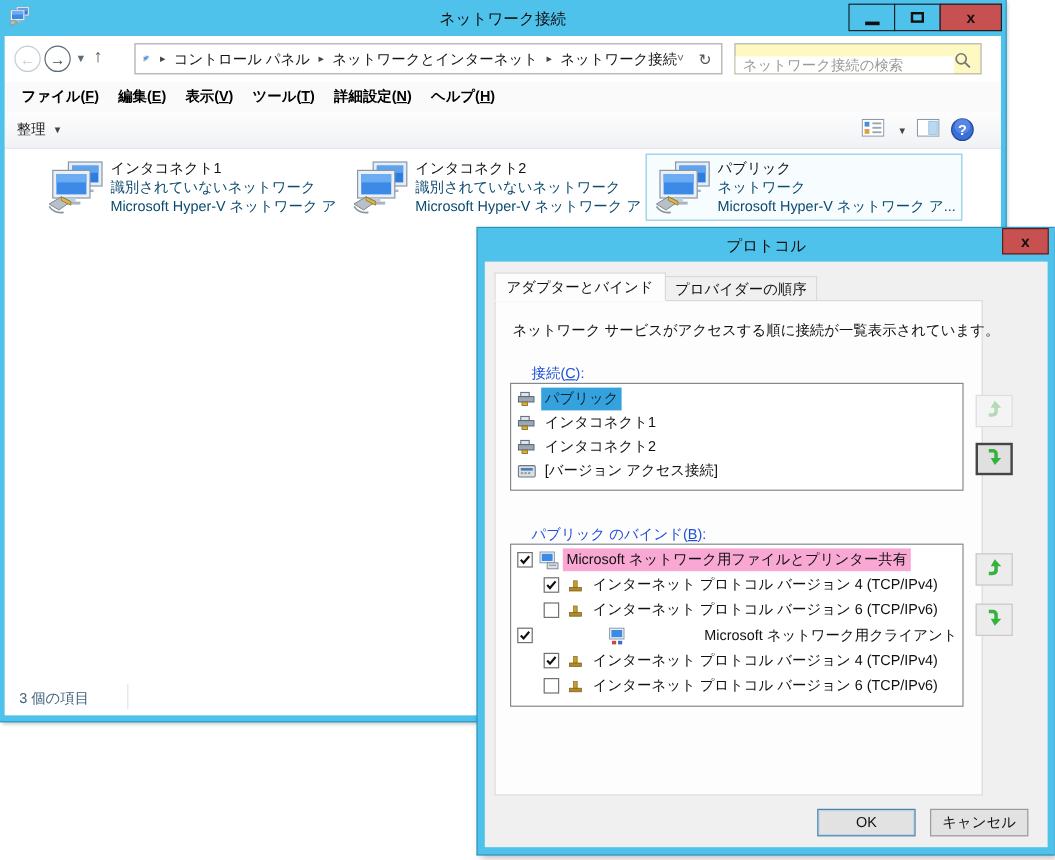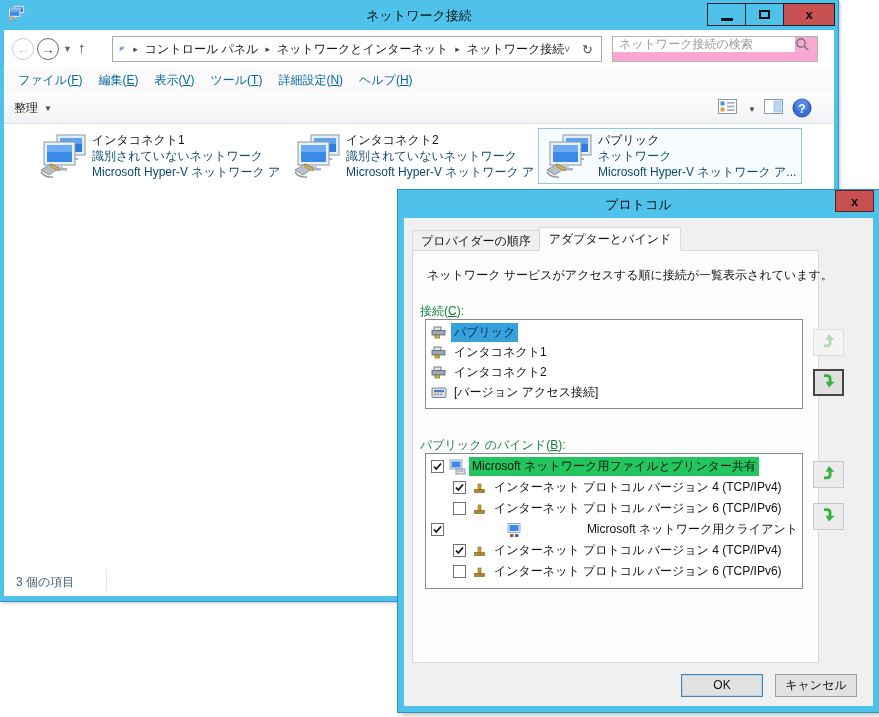--- a/index.html
+++ b/index.html
@@ -33,29 +33,29 @@
   .nav-up { position:absolute; left:74px; top:9px; font-size:15px; color:#3c4c56; font-weight:bold; }
   .addr-box { position:absolute; left:108px; top:6px; width:490px; height:26px;
     border:1px solid #ababab; background:#fff; display:flex; align-items:center; padding:0 4px; }
   .addr-ico { width:18px; height:16px; margin:0 2px; }
   .crumb-sep { color:#444; font-size:9px; padding:0 7px; }
   .crumb-seg { color:#141414; white-space:nowrap; }
   .addr-right { margin-left:auto; display:flex; align-items:center; gap:12px; padding-right:4px; }
   .addr-chevron { color:#666; font-size:10px; }
   .addr-refresh { color:#555; font-size:13px; }
   .search-box { position:absolute; left:608px; top:6px; width:206px; height:26px;
-    border:1px solid #b4b4b4; background:#f9a8d4; display:flex; align-items:flex-start;font-family:Liberation Serif, serif; }
+    border:1px solid #b4b4b4; background:#fef9c3; display:flex; align-items:flex-end; }
   .search-box input { flex:1; border:none; outline:none; padding:0 6px; font:inherit; color:#222; }
   .search-box input::placeholder { color:#9a9a9a; }
   .search-glyph { margin-right:7px; }
 
   
   .menu-row { position:absolute; left:0; top:38px; right:0; height:25px; background:#fafafa;
     display:flex; align-items:center; padding-left:6px; }
-  .menu-item { padding:0 8px; color:#0369a1; cursor:default; }
+  .menu-item { padding:0 8px; color:#000000; cursor:default;font-weight:bold; }
   .menu-item u { text-decoration:underline; }
 
   
   .tool-row { position:absolute; left:0; top:63px; right:0; height:31px;
     background:linear-gradient(#fdfdfd,#f0f2f5); border-bottom:1px solid #dfe3e7; }
   .organize { position:absolute; left:10px; top:7px; display:flex; align-items:center; gap:6px; color:#222; }
   .organize .dd { font-size:8px; color:#444; }
   .tool-right { position:absolute; right:0; top:5px; left:0; height:22px; }
   .views-btn { position:absolute; left:714px; top:1px; }
   .views-dd { position:absolute; left:744px; top:7px; font-size:8px; color:#444; }
@@ -87,35 +87,35 @@
 
   .tabs { position:absolute; left:8px; top:9px; display:flex; align-items:flex-end; }
   .tab { height:21px; line-height:20px; padding:0 8px; background:#f0f0f0;
     border:1px solid #d9d9d9; margin-right:-1px; color:#111; }
   .tab.active { height:24px; line-height:23px; padding:0 9px; background:#fdfdfd;
     border-bottom:1px solid #fdfdfd; position:relative; z-index:2; }
 
   .tab-page { position:absolute; left:8px; top:32px; width:407px; height:413px;
     background:#fdfdfd; border:1px solid #d9d9d9;padding-left:24px; }
   .desc { position:absolute; left:14px; top:16px; width:430px; color:#111; }
-  .grp-label { position:absolute; left:7px; color:#15803d; }
+  .grp-label { position:absolute; left:30px; color:#1d4ed8; }
   .grp-label u { text-decoration:underline; }
   .lbl-conn { top:52px; }
   .lbl-bind { top:186px; }
 
   .listbox { position:absolute; left:12px; width:378px; background:#fff;
     border:1px solid #828a90; padding:2px 1px; overflow:hidden; }
   .lb-conn { top:68px; height:90px; }
   .lb-bind { top:202px; height:136px; }
   .lrow { display:flex; align-items:center; height:20px; padding-left:4px; white-space:nowrap; }
   .lb-bind .lrow { height:21px; }
   .lrow .licon { width:17px; height:16px; flex:none; margin-right:3px; }
   .lrow .lab { padding:1px 3px; color:#111; }
   .lrow.selected .lab { background:#35a2de; color:#06283c; }
-  .lrow.hl .lab { background:#22c55e; }
+  .lrow.hl .lab { background:#f9a8d4; }
   .cb { width:13px; height:13px; border:1px solid #707070; background:#fff; flex:none;
     margin-right:5px; display:flex; align-items:center; justify-content:center; }
 
   .btn-move { position:absolute; left:400px; width:31px; height:27px;
     background:#ececec; border:1px solid #c9c9c9; display:flex; align-items:center; justify-content:center; }
   .btn-move.disabled { background:#f4f4f4; border-color:#dedede; }
   .btn-move.focused { border:2px solid #454545; background:#e0e0e0; }
   .mv-conn-up { top:78px; } .mv-conn-down { top:118px; }
   .mv-bind-up { top:210px; } .mv-bind-down { top:252px; }
 
@@ -315,22 +315,22 @@
 </div>
 
 <div class="dlg">
   <div class="dlg-title">プロトコル</div>
   <div class="dlg-close">
       <span class="g-x">x</span>
     </div>
 
   <div class="dlg-client">
     <div class="tabs" id="dlg-tabs">
+        <div class="tab active">アダプターとバインド</div>
         <div class="tab">プロバイダーの順序</div>
-        <div class="tab active">アダプターとバインド</div>
       </div>
 
     <div class="tab-page">
       <div class="desc">ネットワーク サービスがアクセスする順に接続が一覧表示されています。</div>
 
       <div class="grp-label lbl-conn">接続(<u>C</u>):</div>
       <div class="listbox lb-conn" id="conn-list">
           <div class="lrow selected">
             <span class="licon"><svg viewBox="0 0 17 16" width="17" height="16">
                 <rect x="1" y="6.5" width="13" height="4.5" fill="#9aa7b4" stroke="#55626f" stroke-width="0.8"></rect>

